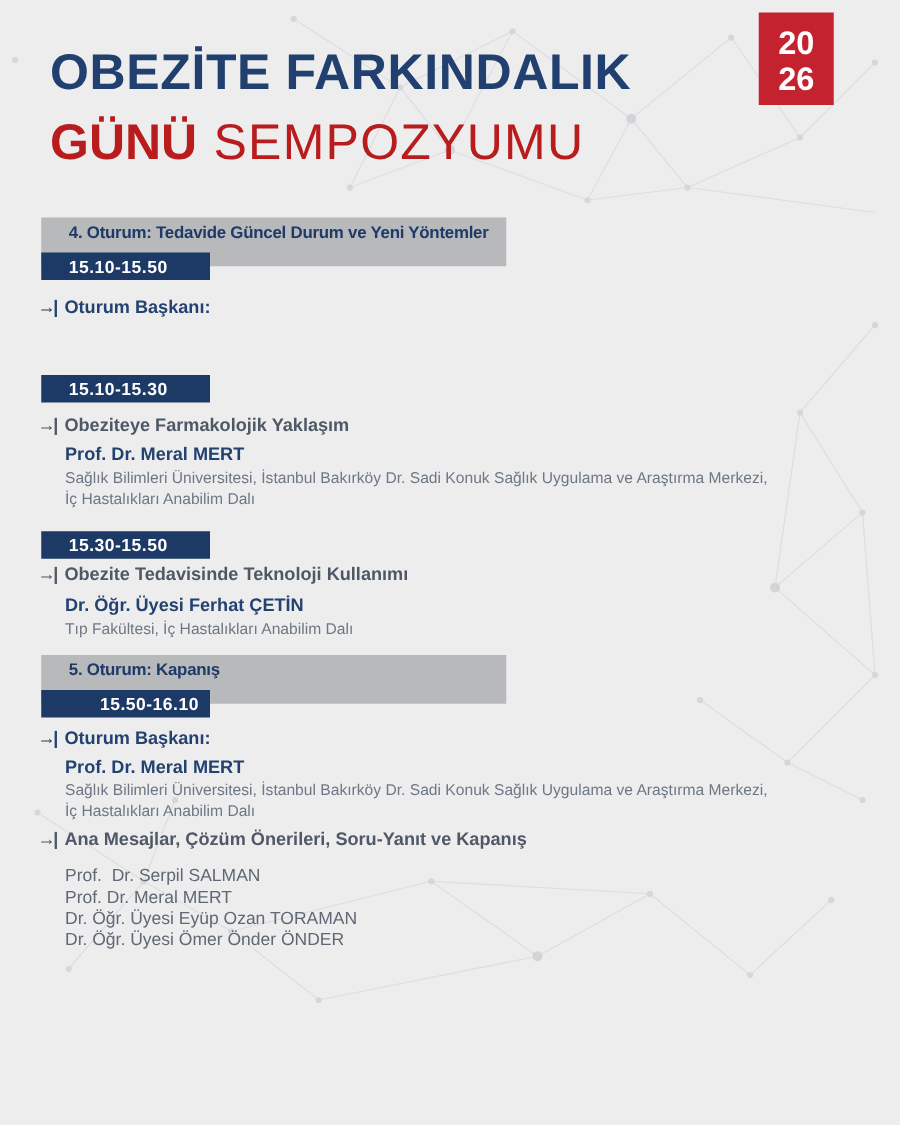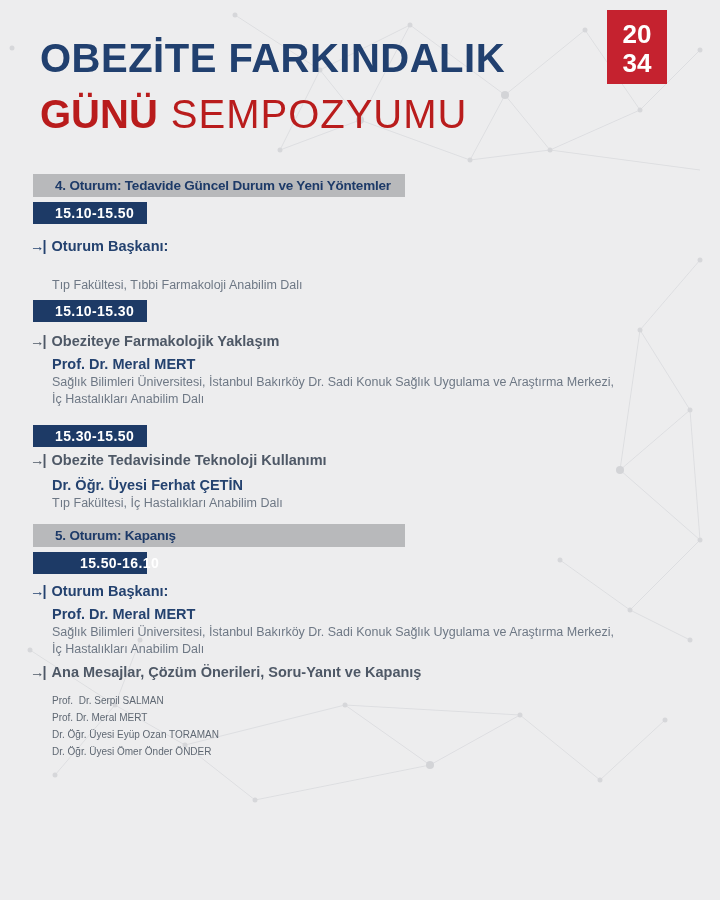--- a/index.html
+++ b/index.html
@@ -27,25 +27,25 @@
   }
   .title-line2 .tb{font-weight:bold;margin-right:13px;}
   .title-line2 .tr{font-weight:normal;letter-spacing:1px;}
 
   
   .bar{
     position:absolute;left:33px;box-sizing:border-box;padding-left:22px;
     font-weight:bold;white-space:nowrap;
   }
   .bar-session{
-    width:372px;height:23px;line-height:23px;background:#b8b9bb;
+    width:372px;height:39px;line-height:23px;background:#b8b9bb;
     color:#1d3a68;font-size:13.5px;letter-spacing:-0.2px;
   }
   .bar-time{
-    width:114px;height:22px;line-height:22px;background:#1d3a66;
+    width:135px;height:22px;line-height:22px;background:#1d3a66;
     color:#ffffff;font-size:14px;letter-spacing:0.4px;
   }
 
   
   .row{
     position:absolute;left:30px;display:flex;gap:7px;align-items:baseline;
     font-weight:bold;font-size:14.5px;white-space:nowrap;
   }
   .row .arrow{letter-spacing:-2px;font-weight:bold;}
   .row-navy{color:#24426f;}
@@ -54,21 +54,21 @@
   .name{
     position:absolute;left:52px;font-weight:bold;font-size:14.5px;
     color:#24426f;white-space:nowrap;
   }
   .affil{
     position:absolute;left:52px;font-size:12.5px;color:#6e7885;
     line-height:16.5px;white-space:nowrap;
   }
 
   .participants{
-    position:absolute;left:52px;top:692px;font-size:10px;color:#5f6873;
+    position:absolute;left:52px;top:692px;font-size:14px;color:#5f6873;
     line-height:17px;
   }
   .participants div{white-space:pre;}
 
   
   .footer{
     position:absolute;left:0;top:812px;width:720px;height:88px;
     background:#d21f30;overflow:hidden;
   }
   .footer .watermark{
@@ -135,36 +135,35 @@
       <circle cx="430" cy="765" r="4" fill="#cfd0d4"></circle>
         <circle cx="520" cy="715" r="2.5"></circle>
       <circle cx="600" cy="780" r="2.5"></circle>
         <circle cx="665" cy="720" r="2.5"></circle>
       <circle cx="140" cy="640" r="2.5"></circle>
     </g>
   </svg>
 
   <div class="badge">
     <div>20</div>
-    <div>34</div>
+    <div>26</div>
   </div>
 
   <div class="title-line1">OBEZİTE FARKINDALIK</div>
   <div class="title-line2">
     <span class="tb">GÜNÜ</span><span class="tr">SEMPOZYUMU</span>
   </div>
 
   <div class="bar bar-session" style="top:174px;">4. Oturum: Tedavide Güncel Durum ve Yeni Yöntemler</div>
   <div class="bar bar-time" style="top:202px;">15.10-15.50</div>
 
   <div class="row row-navy" style="top:238px;">
     <span class="arrow">→|</span>
     <span>Oturum Başkanı:</span>
   </div>
-  <div class="affil" style="top:277px;">Tıp Fakültesi, Tıbbi Farmakoloji Anabilim Dalı</div>
 
   <div class="bar bar-time" style="top:300px;">15.10-15.30</div>
   <div class="row row-slate" style="top:333px;">
     <span class="arrow">→|</span>
     <span>Obeziteye Farmakolojik Yaklaşım</span>
   </div>
   <div class="name" style="top:356px;">Prof. Dr. Meral MERT</div>
   <div class="affil" style="top:374px;">
     <div>Sağlık Bilimleri Üniversitesi, İstanbul Bakırköy Dr. Sadi Konuk Sağlık Uygulama ve Araştırma Merkezi,</div>
     <div>İç Hastalıkları Anabilim Dalı</div>

